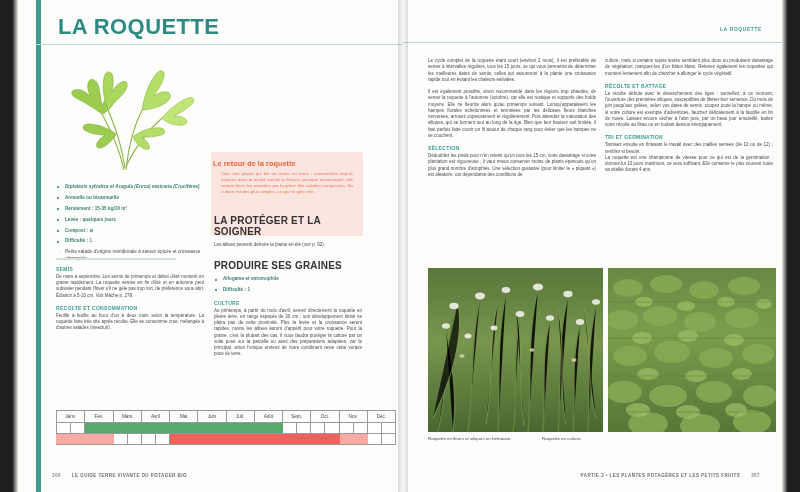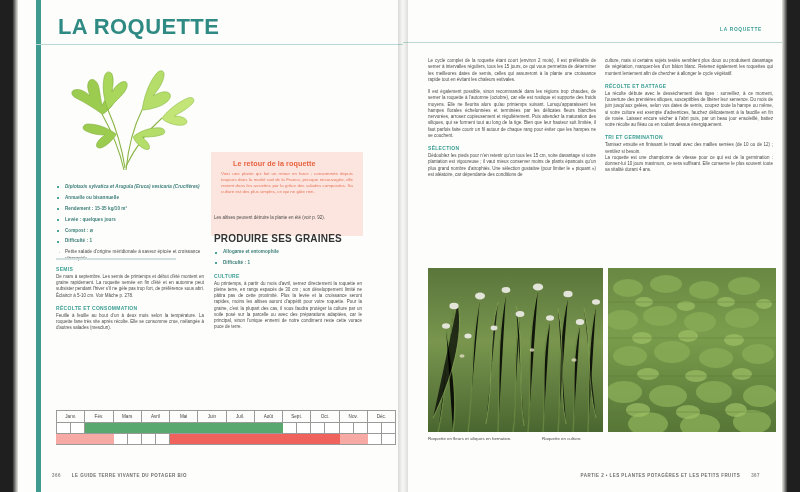--- a/index.html
+++ b/index.html
@@ -51,21 +51,21 @@
   .body-t{font-size:4.5px;line-height:6.2px;color:#4a4a4a;text-align:justify;margin:0 0 6px 0;}
 
   .col-left{position:absolute;left:38px;top:266px;width:148px;}
   .col-mid{position:absolute;left:196px;top:215px;width:148px;}
 
   
   .pinkbox{
     position:absolute;left:193px;top:152px;width:152px;height:84px;
     background:#fce5de;border-radius:1px;
   }
-  .pinkbox h3{margin:0;padding:7px 10px 3px 22px;font-size:7.2px;font-weight:bold;color:#e8613f;letter-spacing:0.1px;}
+  .pinkbox h3{margin:0;padding:7px 10px 3px 2px;font-size:7.2px;font-weight:bold;color:#e8613f;letter-spacing:0.1px;}
   .pinkbox p{margin:0;padding:0 10px 0 10px;font-size:4.4px;line-height:6.1px;color:#e8745a;text-align:justify;}
 
   
   .cal{position:absolute;left:38px;top:410px;width:340px;}
   .cal-table{border-collapse:collapse;width:340px;table-layout:fixed;}
   .cal-table td{border:0.6px solid #9a9a9a;height:10px;padding:0;}
   .cal-head td{font-size:4.6px;text-align:center;color:#444;height:11px;font-weight:normal;}
   .cal-row td{height:10px;}
   .cell-blank{background:#fff;}
 
@@ -164,20 +164,21 @@
       <h3 class="sec-h2">RÉCOLTE ET CONSOMMATION</h3>
       <p class="body-t">Feuille à feuille au bout d'un à deux mois selon la température. La roquette fane très vite après récolte. Elle se consomme crue, mélangée à d'autres salades (mesclun).</p>
     </div>
 
     <div class="pinkbox">
       <h3>Le retour de la roquette</h3>
       <p>Voici une plante qui fait un retour en force ; consommée depuis toujours dans la moitié sud de la France, presque ensauvagée, elle revient dans les assiettes par la grâce des salades composées. Sa culture est des plus simples, ce qui ne gâte rien.</p>
     </div>
 
     <div class="col-mid">
+      <h2 class="sec-h1">LA PROTÉGER ET LA SOIGNER</h2>
       <p class="body-t">Les altises peuvent détruire la plante en été (voir p. 92).</p>
       <h2 class="sec-h1" style="margin-top:12px">PRODUIRE SES GRAINES</h2>
       <div class="facts" style="position:static;width:auto;margin:0 0 6px 0">
         <ul>
           <li>Allogame et entomophile</li>
           <li>Difficulté : 1</li>
         </ul>
       </div>
       <h3 class="sec-h2">CULTURE</h3>
       <p class="body-t">Au printemps, à partir du mois d'avril, semez directement la roquette en pleine terre, en rangs espacés de 30 cm ; son développement limité ne pâtira pas de cette proximité. Plus la levée et la croissance seront rapides, moins les altises auront d'appétit pour votre roquette. Pour la graine, c'est la plupart des cas, il vous faudra protéger la culture par un voile posé sur la parcelle ou avec des préparations adaptées, car le principal, sinon l'unique ennemi de notre condiment reste cette vorace puce de terre.</p>

